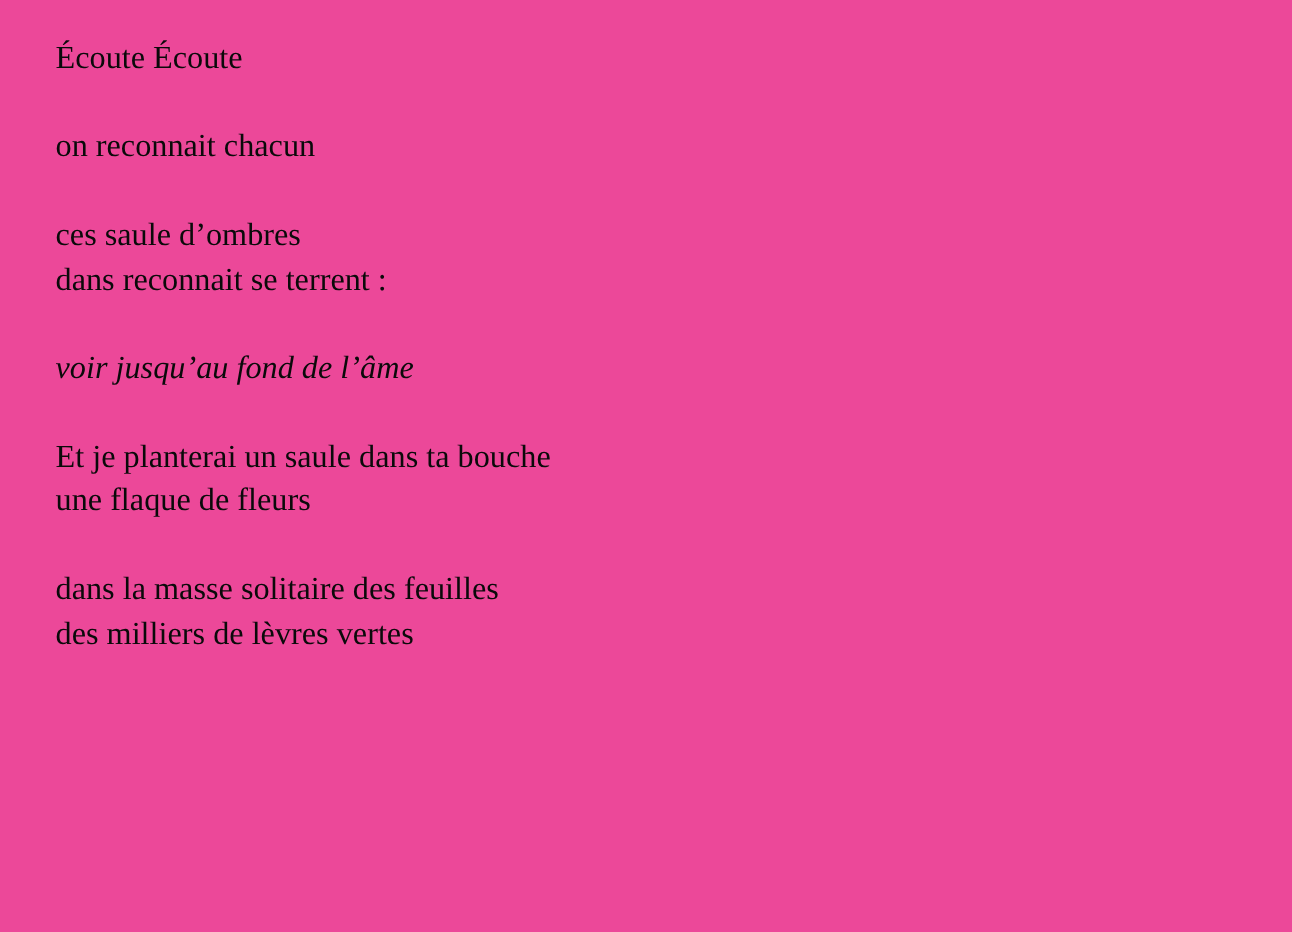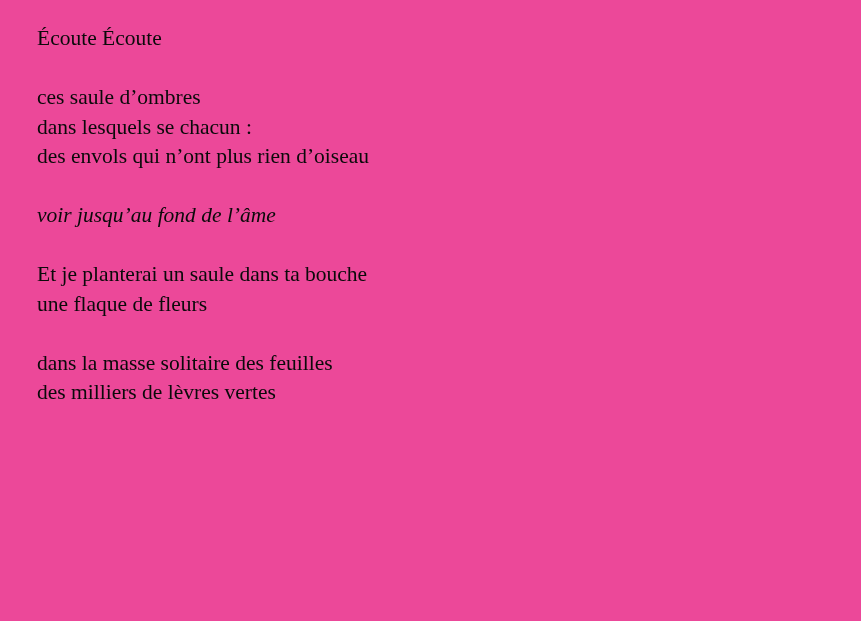--- a/index.html
+++ b/index.html
@@ -34,26 +34,26 @@
 </head>
 <body>
 
 <div class="page">
 
   <div class="stanza">
     <div class="line">Écoute Écoute</div>
   </div>
 
   <div class="stanza">
+    <div class="line">on reconnait chacun</div>
   </div>
 
   <div class="stanza">
     <div class="line">ces saule d’ombres</div>
-    <div class="line">dans lesquels se chacun :</div>
-    <div class="line">des envols qui n’ont plus rien d’oiseau</div>
+    <div class="line">dans reconnait se terrent :</div>
   </div>
 
   <div class="stanza italic">
     <div class="line">voir jusqu’au fond de l’âme</div>
   </div>
 
   <div class="stanza">
     <div class="line">Et je planterai un saule dans ta bouche</div>
     <div class="line">une flaque de fleurs</div>
   </div>

